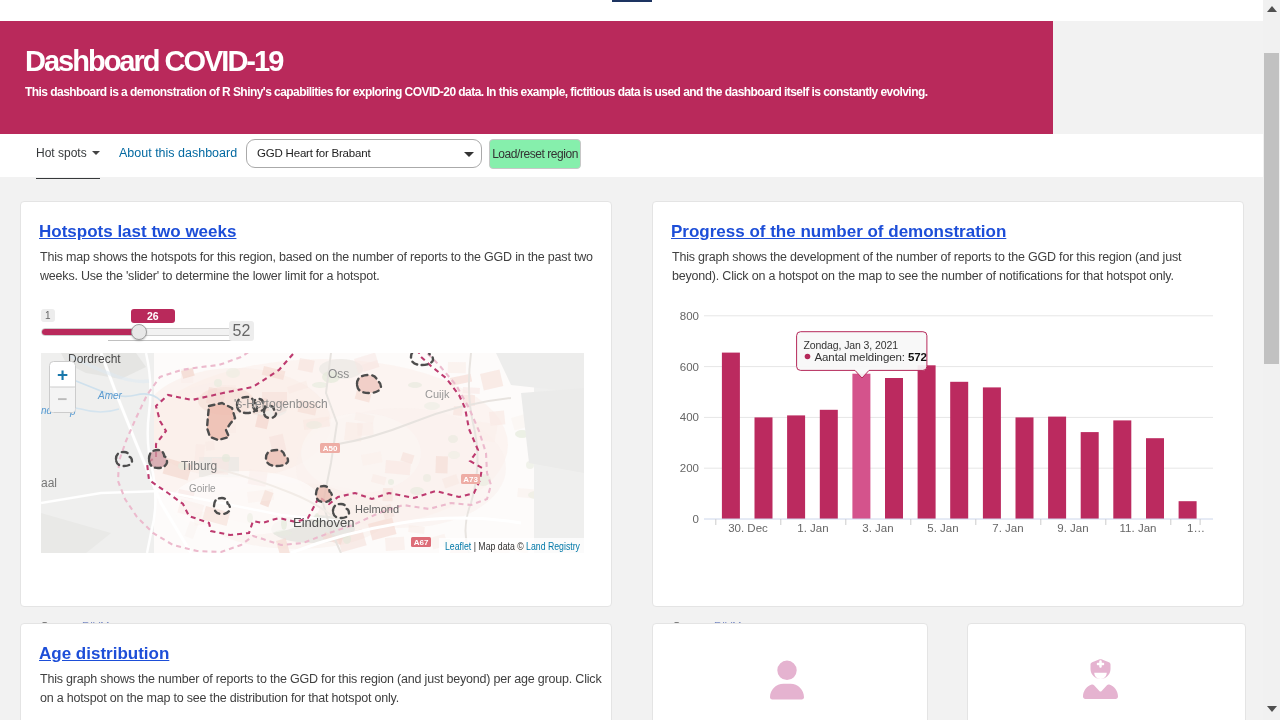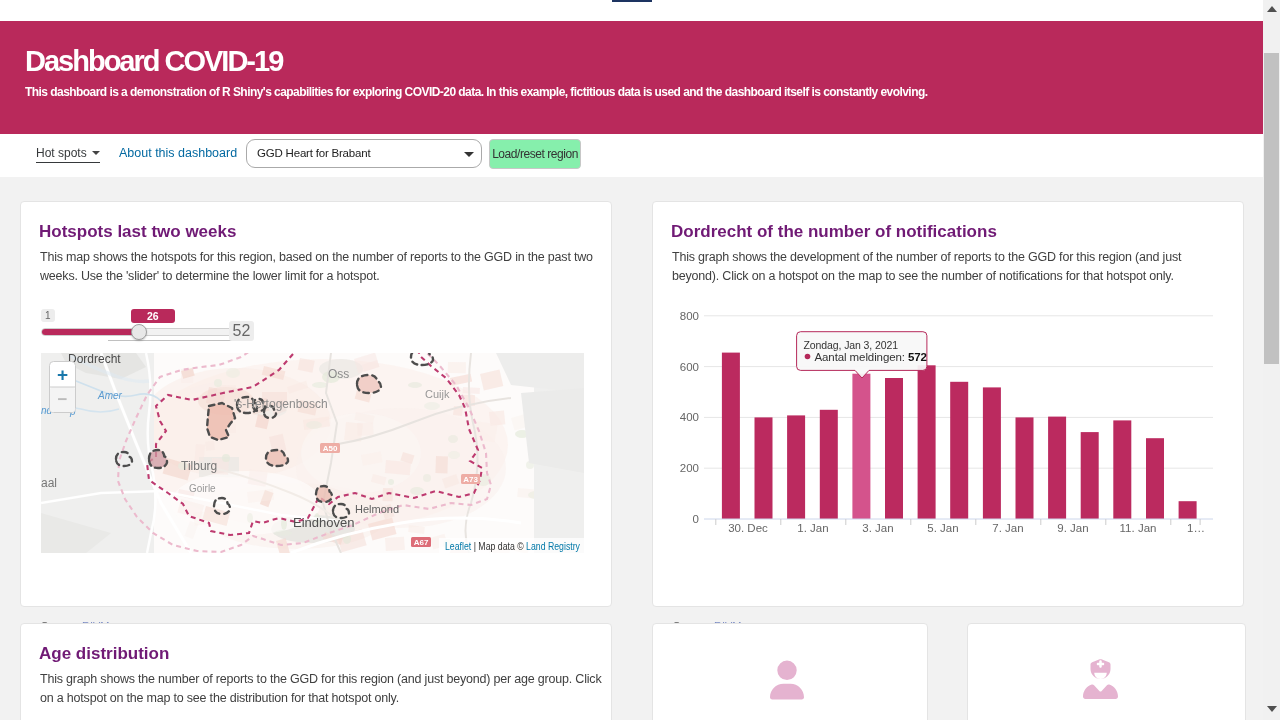--- a/index.html
+++ b/index.html
@@ -1,33 +1,33 @@
 <!DOCTYPE html>
 <html><head><meta charset="utf-8">
 <style>
 * { margin:0; padding:0; box-sizing:border-box; }
 body { font-family:"Liberation Sans",sans-serif; width:1280px; height:720px; overflow:hidden; background:#f2f2f2; position:relative; }
 .abs { position:absolute; }
 .card { position:absolute; background:#fff; border:1px solid #e4e4e4; border-radius:4px; }
-.card h2 { font-size:17px; font-weight:bold; color:#701a75; }
+.card h2 { font-size:17px; font-weight:bold; color:#1d4ed8;text-decoration:underline; }
 .card p { font-size:12.5px; color:#404040; line-height:19px; letter-spacing:-0.2px; }
 .src { font-size:11px; color:#555;margin-top:46px; }
 .src a { color:#7b8cc4; text-decoration:none; }
 </style></head>
 <body>
 <div class="abs" style="left:0;top:0;width:1280px;height:21px;background:#fff"></div>
 <div class="abs" style="left:612px;top:0;width:40px;height:2px;background:#1d3461"></div>
 
-<div class="abs" style="left:0;top:21px;width:1263px;height:113px;background:#b9295b">
+<div class="abs" style="left:0;top:21px;width:1053px;height:113px;background:#b9295b">
   <div class="abs" style="left:25px;top:24px;font-size:29px;font-weight:bold;color:#fff;letter-spacing:-2.0px">Dashboard COVID-19</div>
   <div class="abs" style="left:25px;top:64px;font-size:12px;font-weight:bold;color:#fff;letter-spacing:-0.55px">This dashboard is a demonstration of R Shiny's capabilities for exploring COVID-20 data. In this example, fictitious data is used and the dashboard itself is constantly evolving.</div>
 </div>
 
 <div class="abs" style="left:0;top:134px;width:1263px;height:43px;background:#fff">
-  <div class="abs" style="left:36px;top:12px;font-size:12px;color:#36393b;border-bottom:1px solid #36393b;padding-bottom:2px">Hot spots&nbsp;<span style="display:inline-block;width:0;height:0;border-left:4px solid transparent;border-right:4px solid transparent;border-top:4px solid #444;vertical-align:2px;margin-left:2px"></span></div>
+  <div class="abs" style="left:36px;top:12px;font-size:12px;color:#36393b;border-bottom:1px solid #36393b;padding-bottom:18px">Hot spots&nbsp;<span style="display:inline-block;width:0;height:0;border-left:4px solid transparent;border-right:4px solid transparent;border-top:4px solid #444;vertical-align:2px;margin-left:2px"></span></div>
   <div class="abs" style="left:119px;top:12px;font-size:12.5px;color:#0369a1">About this dashboard</div>
   <div class="abs" style="left:246px;top:5px;width:236px;height:29px;border:1px solid #aaa;border-radius:9px;background:#fff">
     <span class="abs" style="left:10px;top:7px;font-size:11.5px;color:#222;letter-spacing:-0.2px">GGD Heart for Brabant</span>
     <span class="abs" style="left:217px;top:12px;width:0;height:0;border-left:5px solid transparent;border-right:5px solid transparent;border-top:5px solid #333"></span>
   </div>
   <div class="abs" style="left:489px;top:5px;width:92px;height:30px;border:1px solid #c7c7c7;border-radius:4px;background:#86efac;text-align:center;font-size:12px;color:#333;line-height:28px;white-space:nowrap;letter-spacing:-0.45px">Load/reset region</div>
 </div>
 
 <div class="card" style="left:20px;top:201px;width:592px;height:406px">
   <h2 class="abs" style="left:18px;top:20px">Hotspots last two weeks</h2>
@@ -215,21 +215,21 @@
 <rect x="9" y="34" width="25" height="25" rx="3" fill="#f4f4f4"></rect>
 <line x1="9" y1="34" x2="34" y2="34" stroke="#ccc"></line>
 <text x="21.5" y="28" text-anchor="middle" font-size="19" font-weight="bold" fill="#1978ab">+</text>
 <text x="21.5" y="52" text-anchor="middle" font-size="17" font-weight="bold" fill="#bbb">−</text>
 </g>
 </svg>
   <div class="src abs" style="left:20px;top:372px">Source: <a>RIVM</a></div>
 </div>
 
 <div class="card" style="left:652px;top:201px;width:592px;height:406px">
-  <h2 class="abs" style="left:18px;top:20px">Dordrecht of the number of notifications</h2>
+  <h2 class="abs" style="left:18px;top:20px">Progress of the number of demonstration</h2>
   <p class="abs" style="left:19px;top:46px;width:640px">This graph shows the development of the number of reports to the GGD for this region (and just<br>beyond). Click on a hotspot on the map to see the number of notifications for that hotspot only.</p>
   <svg width="592" height="340" viewBox="0 0 592 340" style="position:absolute;left:0px;top:0px" font-family="'Liberation Sans',sans-serif">
 <line x1="51" y1="113.8" x2="560" y2="113.8" stroke="#e6e6e6" stroke-width="1"></line>
 <text x="46" y="117.8" text-anchor="end" font-size="11.5" fill="#666">800</text>
 <line x1="51" y1="164.6" x2="560" y2="164.6" stroke="#e6e6e6" stroke-width="1"></line>
 <text x="46" y="168.6" text-anchor="end" font-size="11.5" fill="#666">600</text>
 <line x1="51" y1="215.4" x2="560" y2="215.4" stroke="#e6e6e6" stroke-width="1"></line>
 <text x="46" y="219.4" text-anchor="end" font-size="11.5" fill="#666">400</text>
 <line x1="51" y1="266.2" x2="560" y2="266.2" stroke="#e6e6e6" stroke-width="1"></line>
 <text x="46" y="270.2" text-anchor="end" font-size="11.5" fill="#666">200</text>

